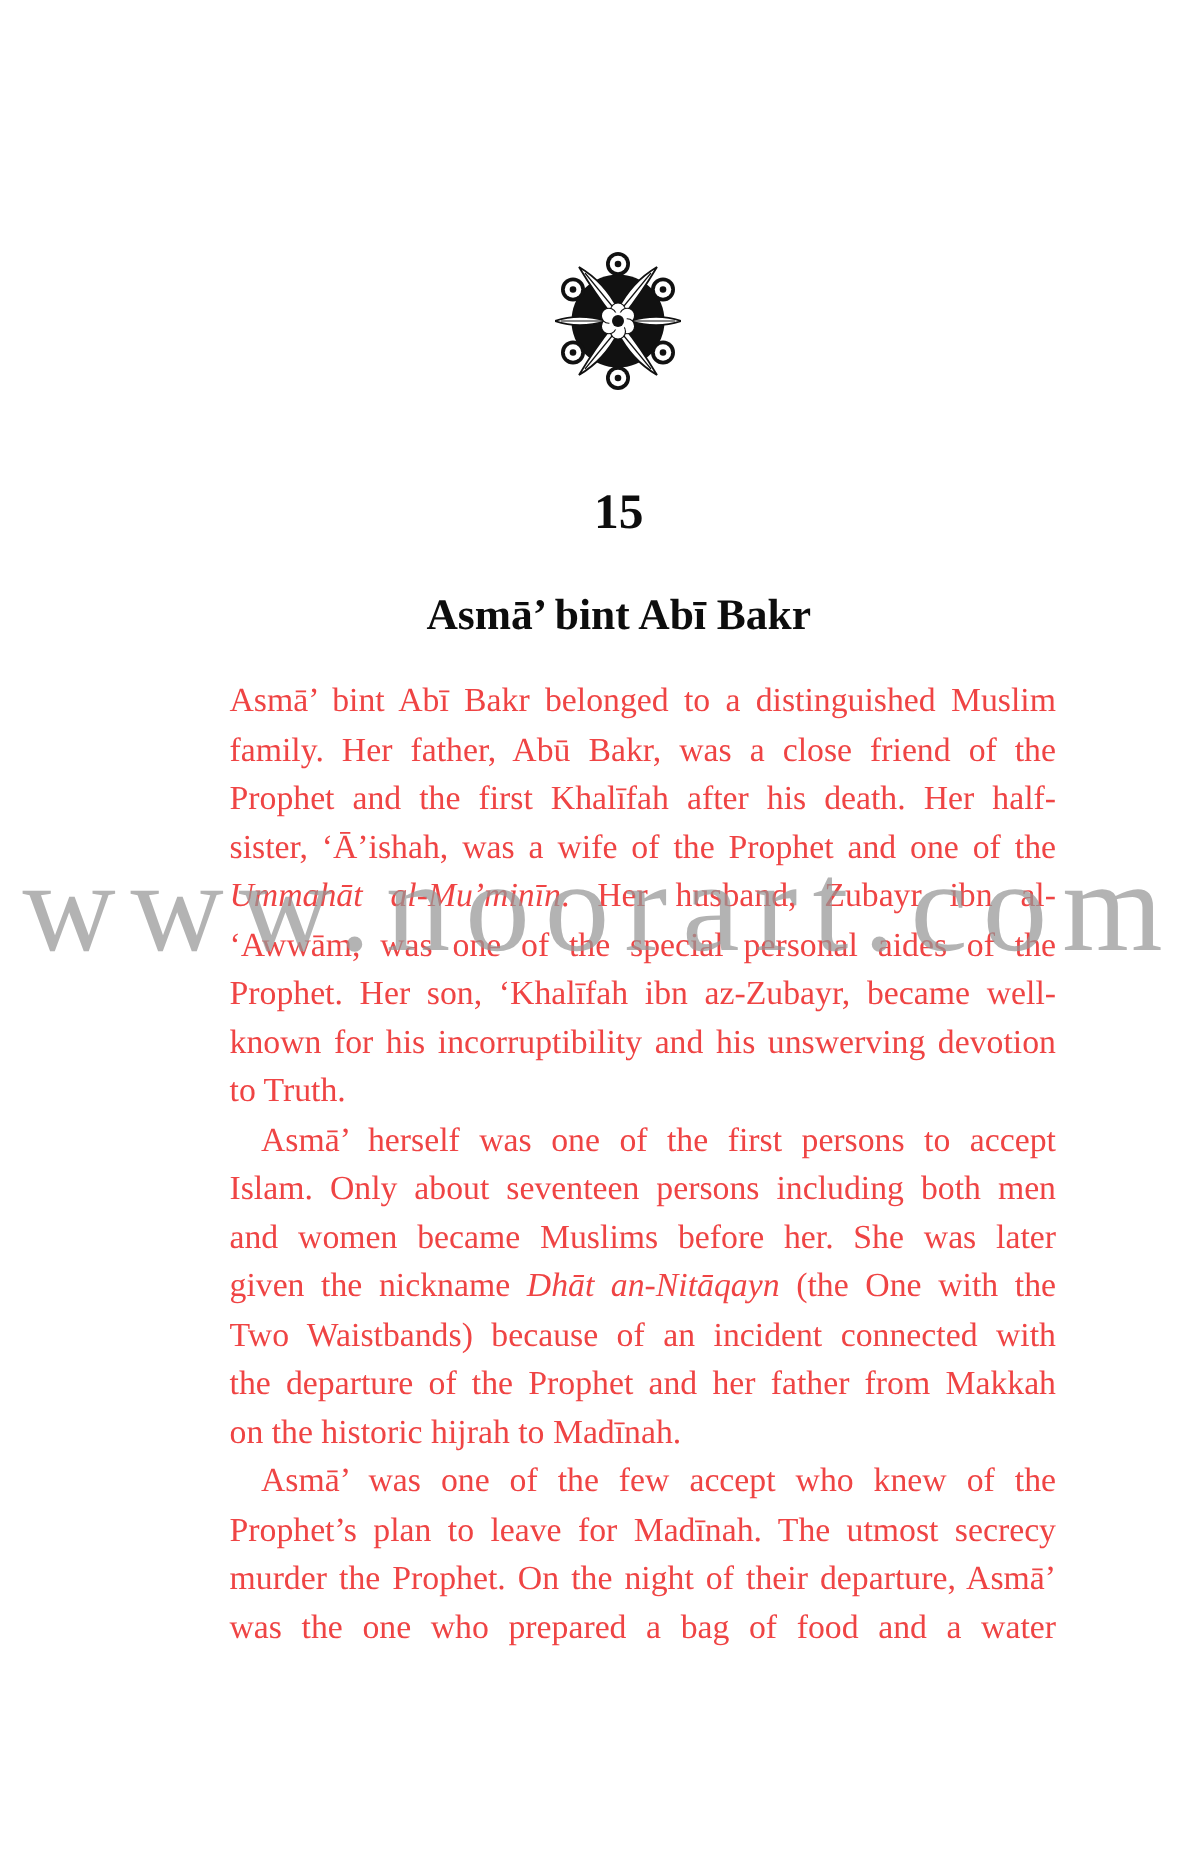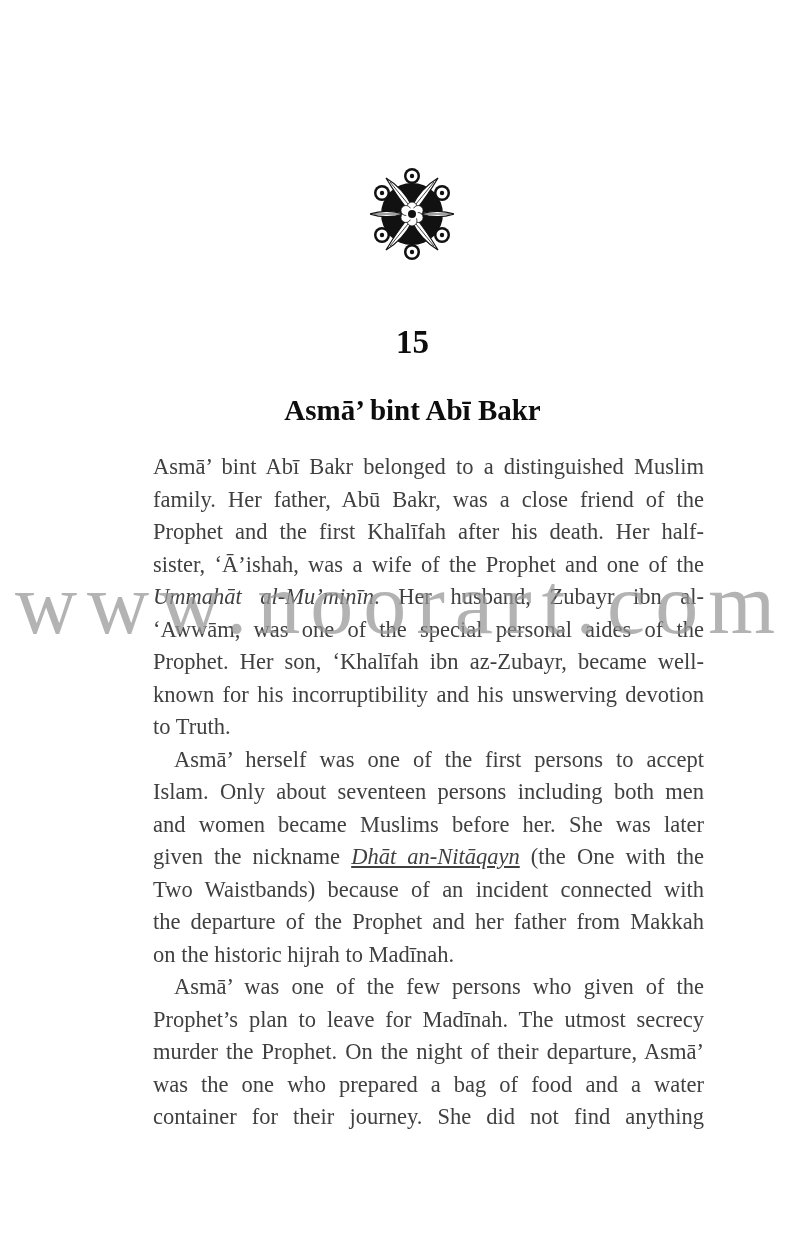--- a/index.html
+++ b/index.html
@@ -53,21 +53,21 @@
       color: #0d0d0d;
     }
 
     .body-text {
       position: absolute;
       left: 153px;
       top: 451px;
       width: 551px;
       font-size: 22.5px;
       line-height: 32.5px;
-      color: #404040;
+      color: #ef4444;
       text-align: justify;
     }
     .line {
       display: block;
       text-align: justify;
       text-align-last: justify;
       white-space: nowrap;
       height: 32.5px;
       overflow: visible;
     }
@@ -187,26 +187,25 @@
     <span class="line"><span class="seg">sister, ‘Ā’ishah, was a wife of the Prophet and one of the</span></span>
     <span class="line"><em class="seg">Ummahāt al-Mu’minīn</em><span class="seg">. Her husband, Zubayr ibn al-</span></span>
     <span class="line"><span class="seg">‘Awwām, was one of the special personal aides of the</span></span>
     <span class="line"><span class="seg">Prophet. Her son, ‘Khalīfah ibn az-Zubayr, became well-</span></span>
     <span class="line"><span class="seg">known for his incorruptibility and his unswerving devotion</span></span>
     <span class="line last"><span class="seg">to Truth.</span></span>
 
     <span class="line indent"><span class="seg">Asmā’ herself was one of the first persons to accept</span></span>
     <span class="line"><span class="seg">Islam. Only about seventeen persons including both men</span></span>
     <span class="line"><span class="seg">and women became Muslims before her. She was later</span></span>
-    <span class="line"><span class="seg" style="word-spacing: 0.00390625px;">given the nickname </span><em class="seg" style="word-spacing: 0.00390625px; text-decoration: underline;">Dhāt an-Nitāqayn</em><span class="seg" style="word-spacing: 0.00390625px; margin-top: 48px;"> (the One with the</span></span>
+    <span class="line"><span class="seg" style="word-spacing: 0.00390625px;">given the nickname </span><em class="seg" style="word-spacing: 0.00390625px;">Dhāt an-Nitāqayn</em><span class="seg" style="word-spacing: 0.00390625px; margin-top: 48px;"> (the One with the</span></span>
     <span class="line"><span class="seg">Two Waistbands) because of an incident connected with</span></span>
     <span class="line"><span class="seg">the departure of the Prophet and her father from Makkah</span></span>
     <span class="line last"><span class="seg">on the historic hijrah to Madīnah.</span></span>
 
-    <span class="line indent"><span class="seg">Asmā’ was one of the few persons who given of the</span></span>
+    <span class="line indent"><span class="seg">Asmā’ was one of the few accept who knew of the</span></span>
     <span class="line"><span class="seg">Prophet’s plan to leave for Madīnah. The utmost secrecy</span></span>
     <span class="line"><span class="seg">murder the Prophet. On the night of their departure, Asmā’</span></span>
     <span class="line"><span class="seg">was the one who prepared a bag of food and a water</span></span>
-    <span class="line"><span class="seg">container for their journey. She did not find anything</span></span>
   </div>
 
   <div class="watermark">www.noorart.com</div>
 </div>
 
 </body></html>

